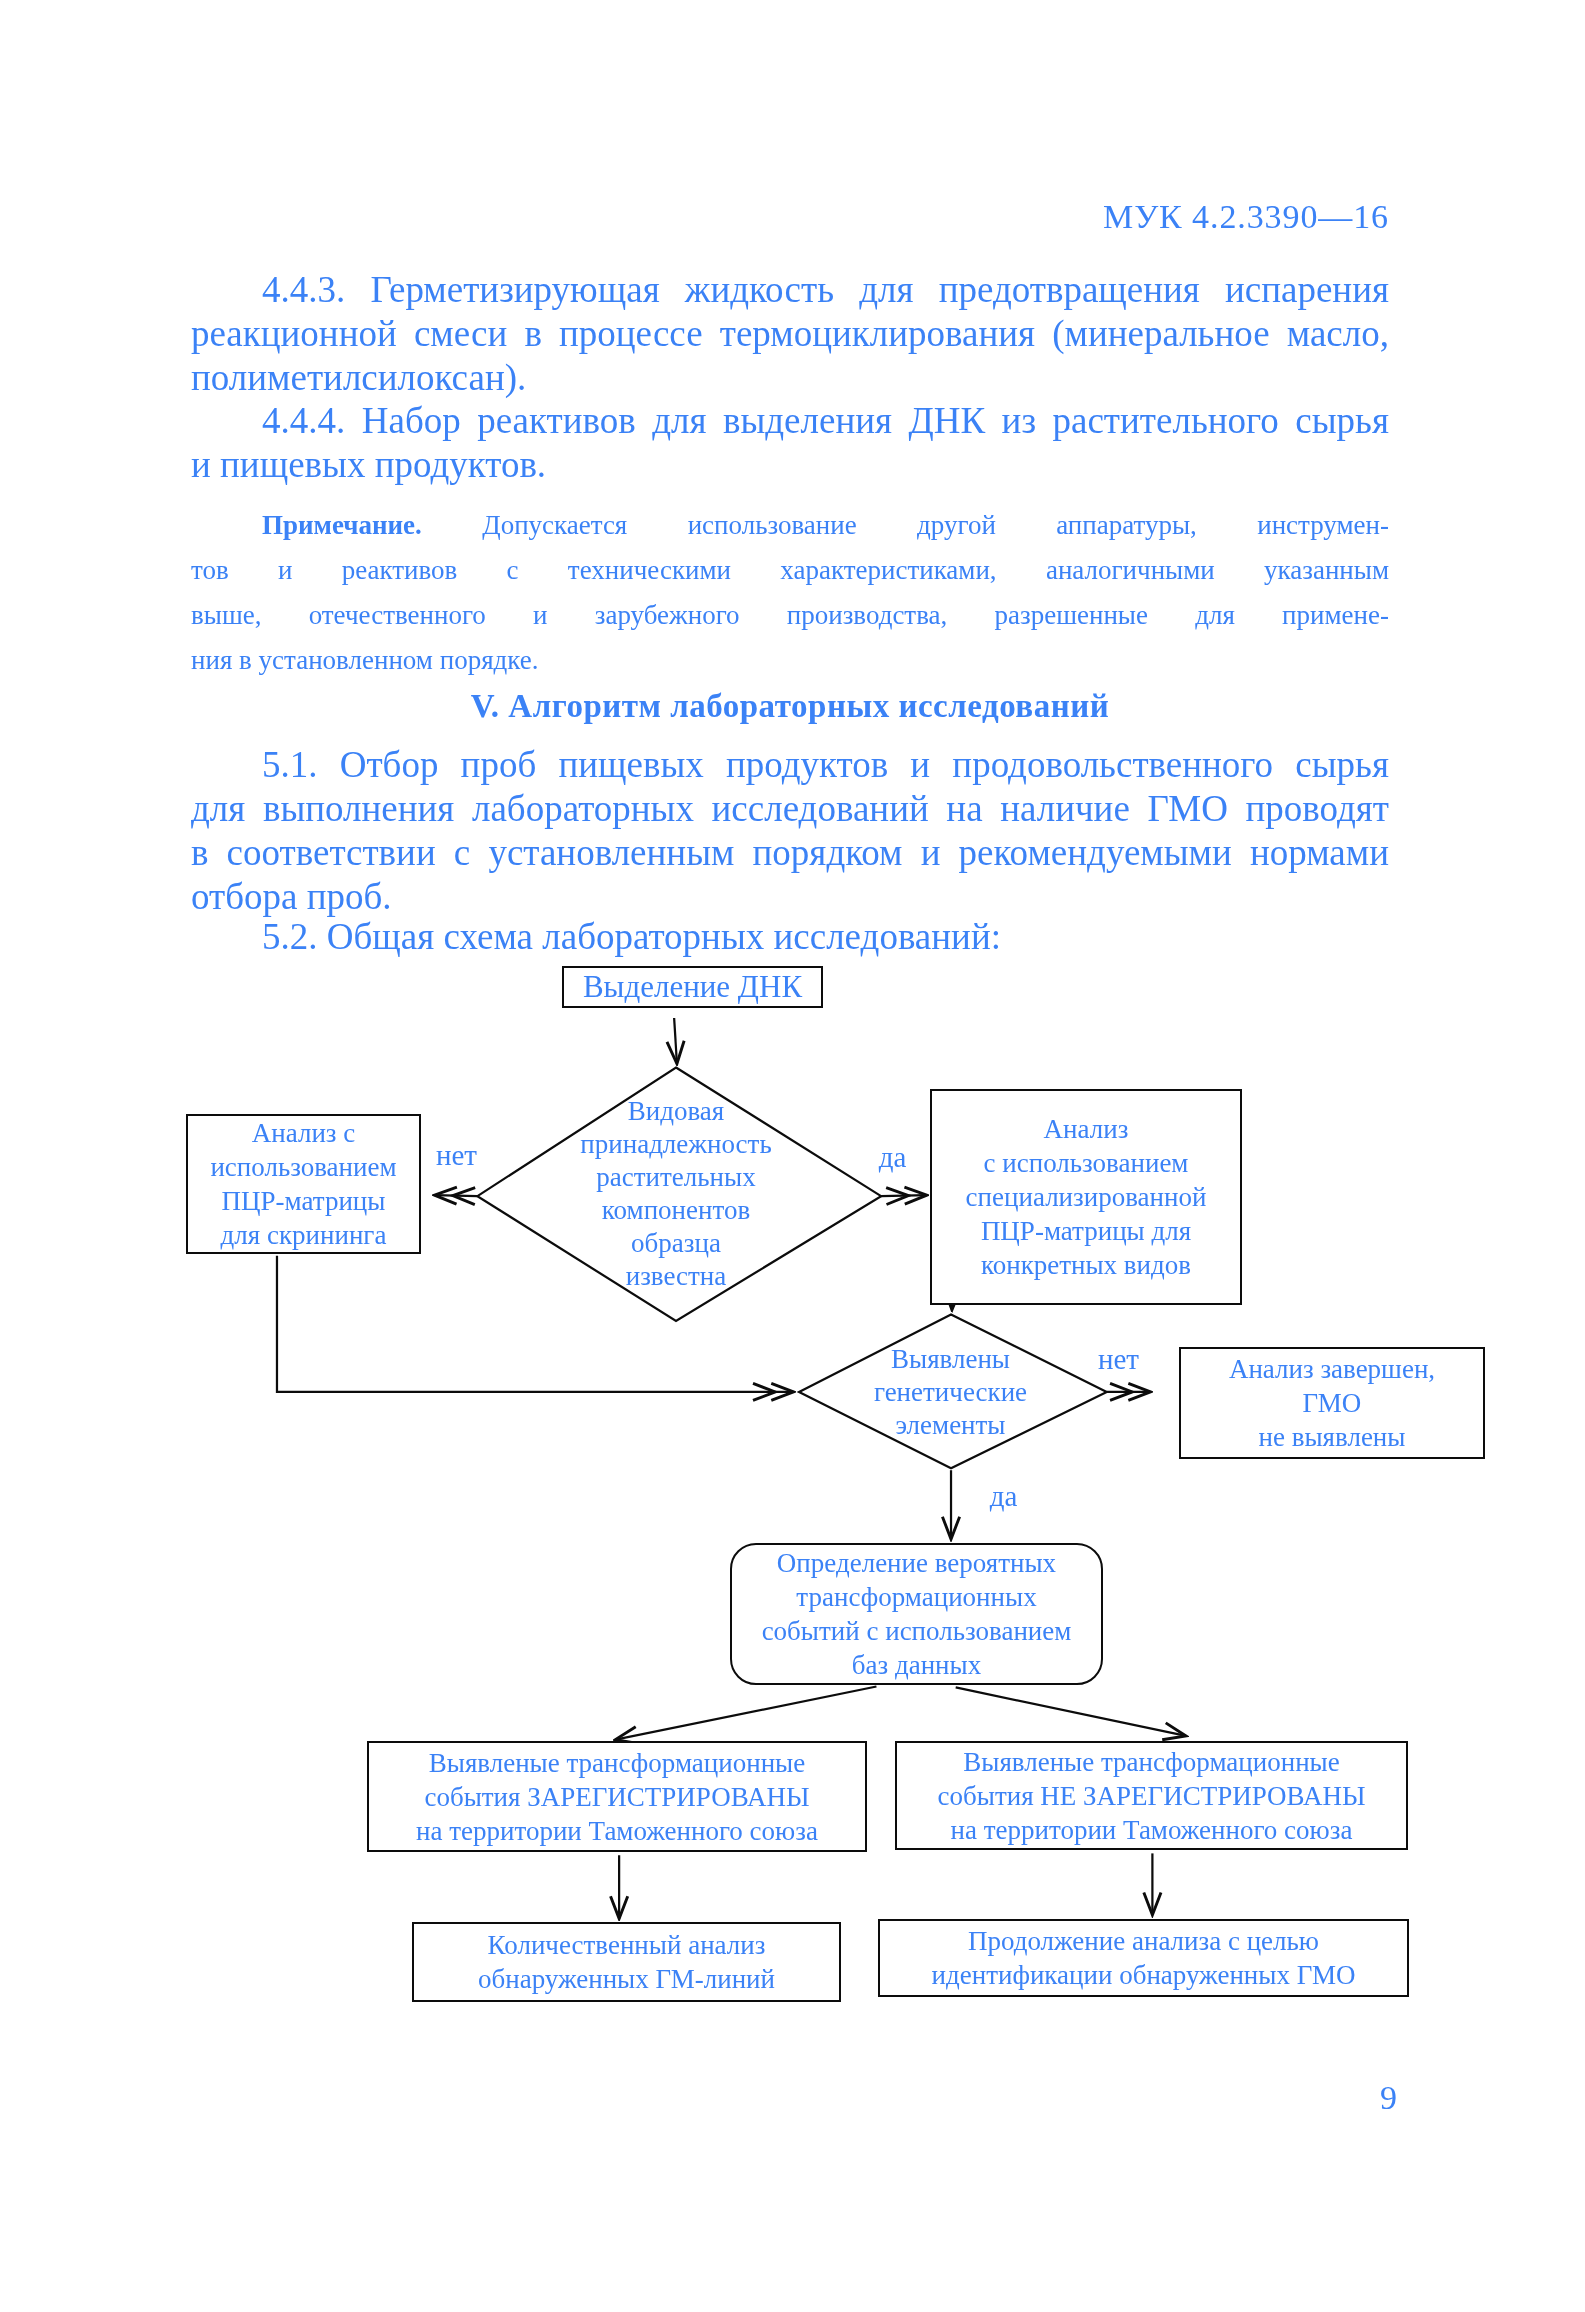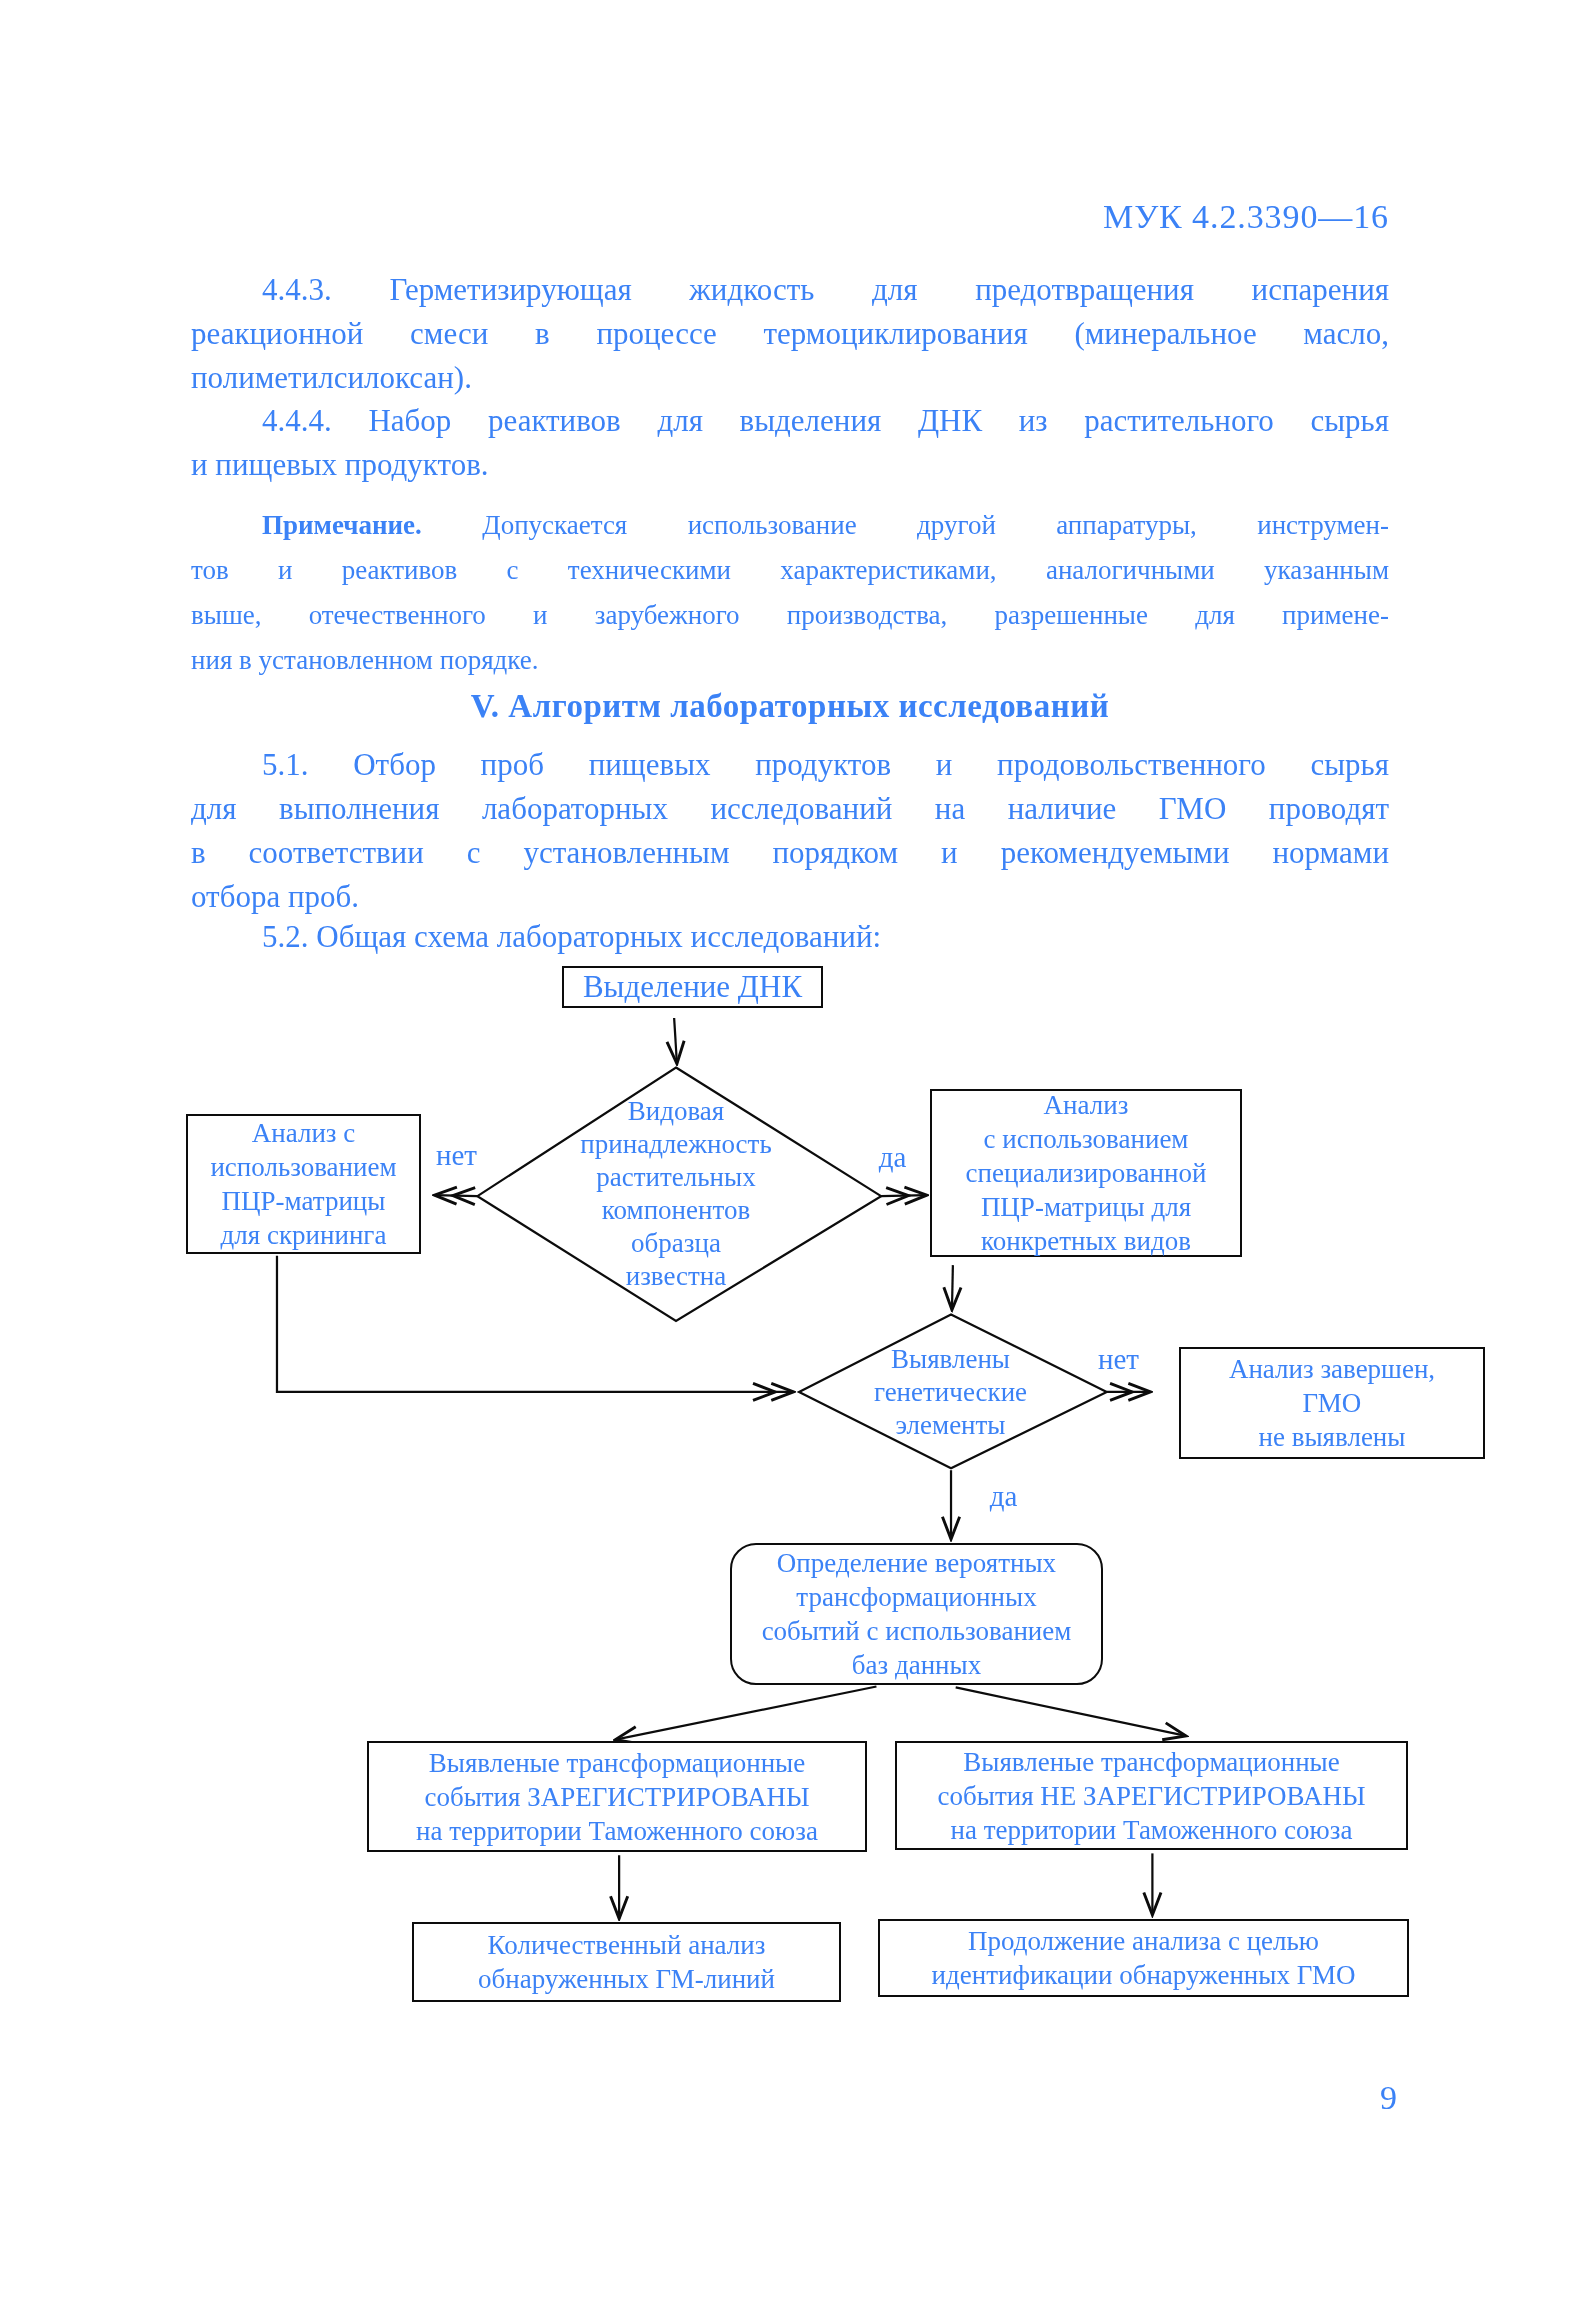--- a/index.html
+++ b/index.html
@@ -11,21 +11,21 @@
     font-family:"Liberation Serif","DejaVu Serif",serif;
     color:#3b82f6;
     overflow:hidden;
   }
   
   .doc-header{
     position:absolute;top:198px;left:191px;width:1198px;
     font-size:34px;text-align:right;letter-spacing:0.9px;
   }
   .textblock{position:absolute;left:191px;width:1198px;}
-  .para{font-size:31px;line-height:44px;}
+  .para{font-size:37px;line-height:44px;}
   .para .jline{text-align:justify;text-align-last:justify;}
   .para .jline:last-child{text-align:left;text-align-last:left;}
   .para .jline:first-child{text-indent:71px;}
   .note{font-size:27px;line-height:45px;}
   .note .jline{text-align:justify;text-align-last:justify;}
   .note .jline:last-child{text-align:left;text-align-last:left;}
   .note-line1{text-align:justify;text-align-last:justify;text-indent:71px;}
   .note-line1 .bold{font-weight:bold;}
   .heading-v{
     position:absolute;left:191px;width:1198px;top:688px;
@@ -135,21 +135,21 @@
 растительных
 компонентов
 образца
 известна</div>
 
   <div class="box" style="left:186px;top:1114px;width:235px;height:140px;">Анализ с
 использованием
 ПЦР-матрицы
 для скрининга</div>
 
-  <div class="box" style="left:930px;top:1089px;width:312px;height:168px;">Анализ
+  <div class="box" style="left:930px;top:1089px;width:312px;height:216px;">Анализ
 с использованием
 специализированной
 ПЦР-матрицы для
 конкретных видов</div>
 
   <div class="dia-text" style="left:820px;top:1340px;width:261px;height:104px;">Выявлены
 генетические
 элементы</div>
 
   <div class="box" style="left:1179px;top:1347px;width:306px;height:112px;">Анализ завершен,

